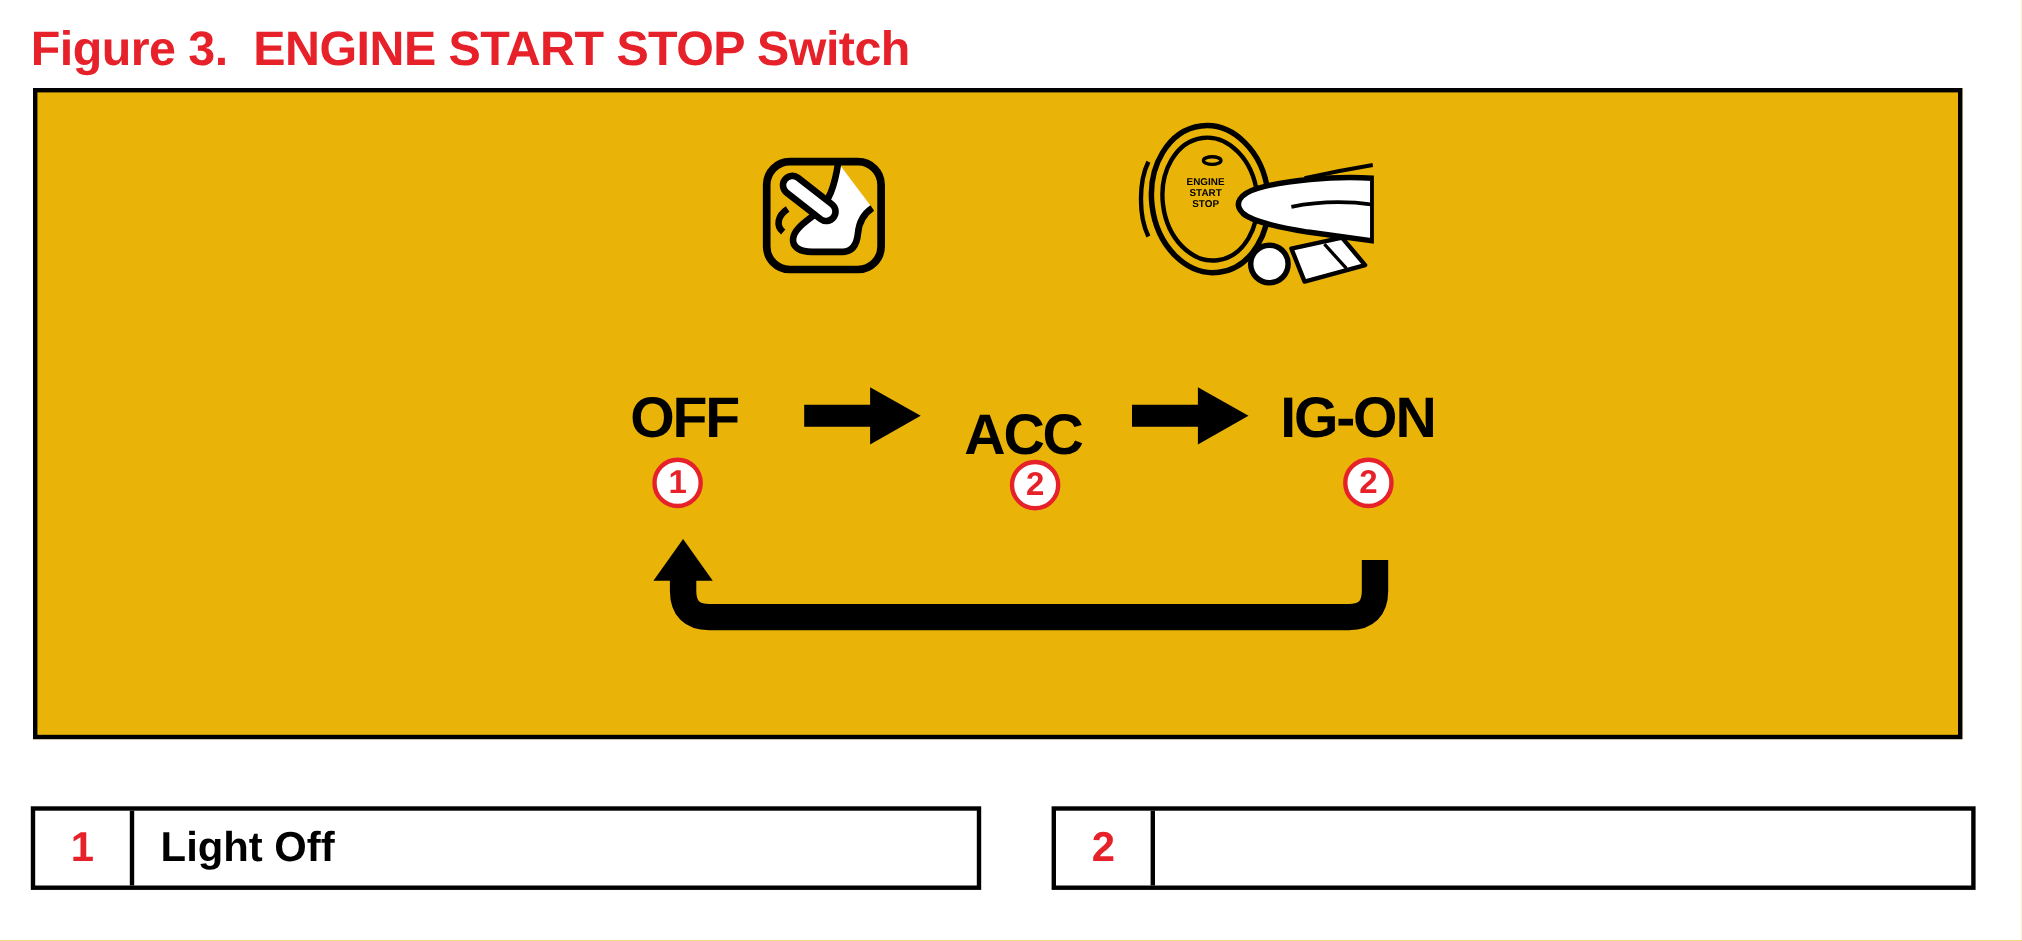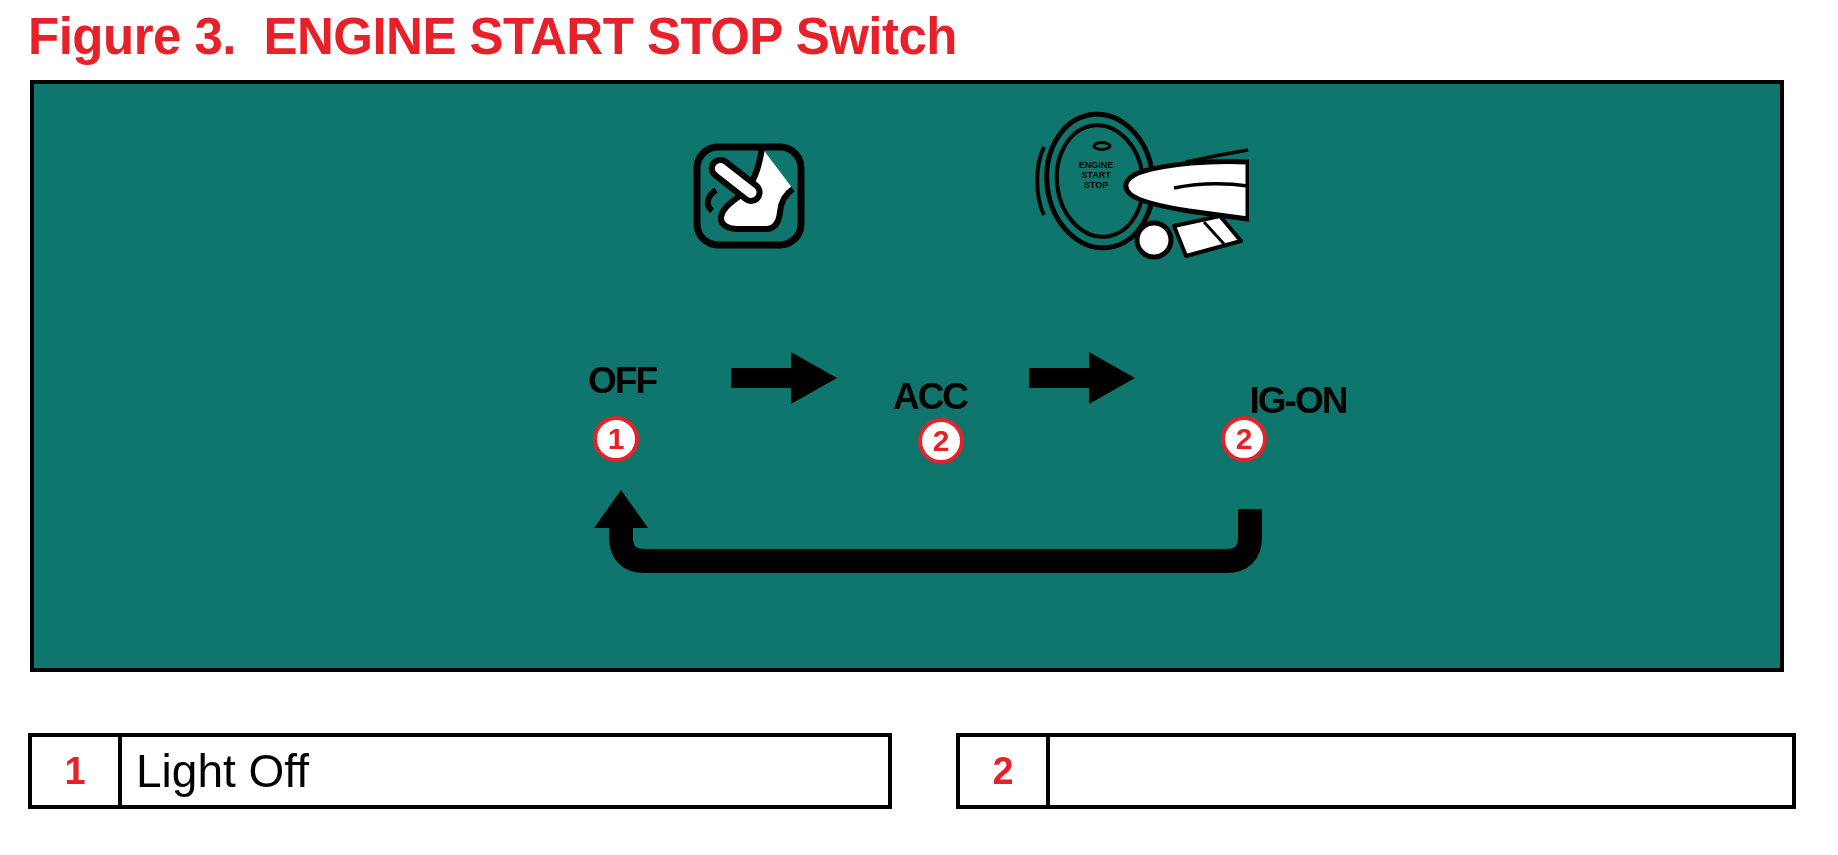--- a/index.html
+++ b/index.html
@@ -7,34 +7,34 @@
   html, body { margin: 0; padding: 0; }
   body {
     width: 1838px; height: 855px;
     background: #ffffff;
     position: relative;
     font-family: "Liberation Sans", sans-serif;
     color: var(--ink);
     overflow: hidden;
   }
   .figure-title {
-    position: absolute; left: 28px; top: 7px;
-    font-size: 51px; font-weight: bold; letter-spacing: -0.5px;
+    position: absolute; left: 28px; top: 20px;
+    font-size: 44px; font-weight: bold; letter-spacing: -0.5px;
     color: var(--accent); white-space: nowrap;
   }
   .main-box {
     position: absolute; left: 30px; top: 80px;
     width: 1754px; height: 592px;
     border: 4px solid var(--ink);
-    background: #0f766e;
+    background: #eab308;
   }
   .icon-abs { position: absolute; }
   .state {
     position: absolute; transform: translate(-50%, -50%);
-    font-size: 37px; font-weight: bold; letter-spacing: -2px;
+    font-size: 52px; font-weight: bold; letter-spacing: -2px;
     white-space: nowrap; color: var(--ink); line-height: 1;
   }
   .flow-arrow { position: absolute; }
   .marker {
     position: absolute; width: 46px; height: 46px;
     border: 4px solid var(--accent); border-radius: 50%;
     color: var(--accent); font-weight: bold; font-size: 30px;
     display: flex; align-items: center; justify-content: center;
     transform: translate(-50%, -50%); background: #fff; line-height: 1;
   }
@@ -44,21 +44,21 @@
     border: 4px solid var(--ink); background: #ffffff;
     display: flex; align-items: stretch;
   }
   .legend-num {
     width: 90px; border-right: 4px solid var(--ink);
     display: flex; align-items: center; justify-content: center;
     color: var(--accent); font-weight: bold; font-size: 38px;
   }
   .legend-label {
     display: flex; align-items: center;
-    padding-left: 14px; font-weight: normal; font-size: 46px; color: var(--ink);
+    padding-left: 24px; font-weight: bold; font-size: 38px; color: var(--ink);
   }
   svg { display: block; }
   .btn-text { font-family: "Liberation Sans", sans-serif; font-weight: bold; font-size: 9px; }
 </style>
 </head>
 <body>
 
 <div class="figure-title">Figure 3.&nbsp; ENGINE START STOP Switch</div>
 
 <div class="main-box">
@@ -83,21 +83,21 @@
     <path d="M 214 60 C 175 58 135 62 110 69 C 93 74 87 83 96 92 C 105 100 130 105 155 109 L 214 117 Z" fill="#ffffff" stroke="#000" stroke-width="5"></path>
     <path d="M 214 84 C 185 80 160 82 140 86" fill="none" stroke="#000" stroke-width="3.5"></path>
     <path d="M 214 48 C 190 52 170 56 152 60" fill="none" stroke="#000" stroke-width="3.5"></path>
     <circle cx="120" cy="138" r="17" fill="#ffffff" stroke="#000" stroke-width="5"></circle>
     <path d="M 140 124 L 186 114 L 207 139 L 152 154 Z" fill="#ffffff" stroke="#000" stroke-width="4" stroke-linejoin="round"></path>
     <path d="M 170 120 L 190 142" fill="none" stroke="#000" stroke-width="3"></path>
   </svg>
 
   <div class="state" style="left:588px; top:296px;">OFF</div>
   <div class="state" style="left:896px; top:296px;margin-top:16px;">ACC</div>
-  <div class="state" style="left:1264px; top:296px;margin-top:20px;">IG-ON</div>
+  <div class="state" style="left:1200px; top:296px;">IG-ON</div>
 
   <svg class="flow-arrow" style="left:697px; top:266px;" width="108" height="56" viewBox="0 0 108 56">
     <polygon points="0,18 60,18 60,2 106,28 60,54 60,38 0,38" fill="#000"></polygon>
   </svg>
   <svg class="flow-arrow" style="left:995px; top:266px;" width="108" height="56" viewBox="0 0 108 56">
     <polygon points="0,18 60,18 60,2 106,28 60,54 60,38 0,38" fill="#000"></polygon>
   </svg>
 
   <div class="marker" style="left:582px; top:355px;">1</div>
   <div class="marker" style="left:907px; top:357px;">2</div>

